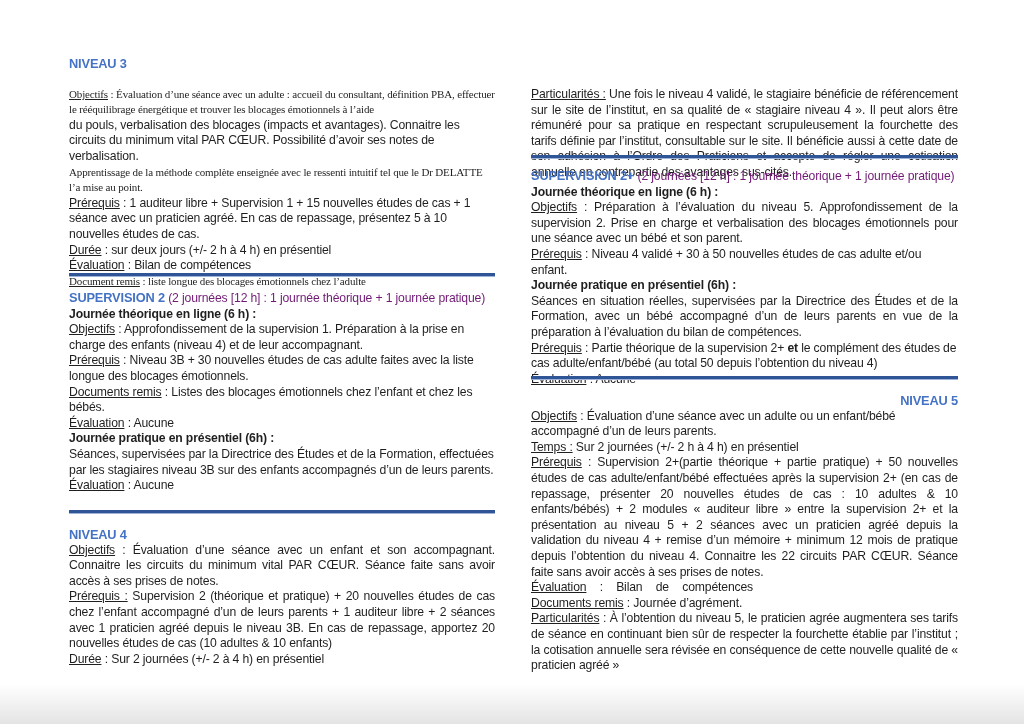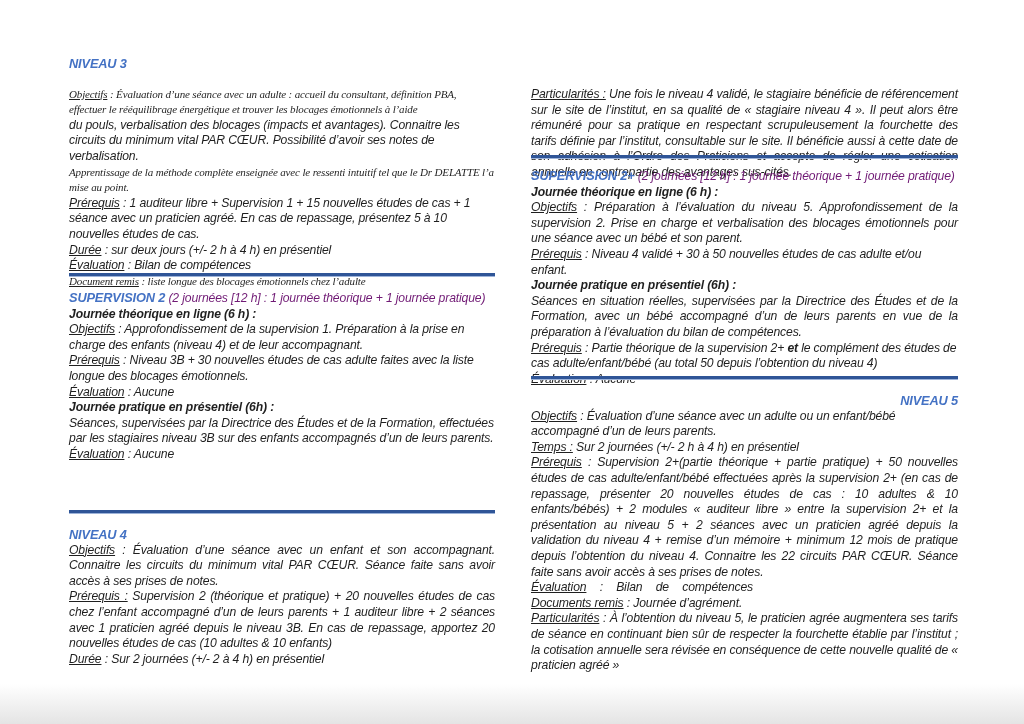--- a/index.html
+++ b/index.html
@@ -3,21 +3,21 @@
 <meta charset="utf-8">
 <style>
   html, body { margin: 0; padding: 0; }
   body {
     width: 1024px; height: 724px; overflow: hidden;
     background: #ffffff;
     font-family: "Liberation Sans", "DejaVu Sans", sans-serif;
     color: #1f1f1f;
     position: relative;
   }
-  .page { position: absolute; left: 0; top: 0; width: 828px; height: 724px; font-style: italic; }
+  .page { position: absolute; left: 0; top: 0; width: 828px; height: 724px; }
   .col { position: absolute; top: 0; font-size: 12.2px; line-height: 15.6px; letter-spacing: -0.15px; }
   .col-left { left: 69px; width: 426px; }
   .col-right { left: 531px; width: 427px; }
   .justify { text-align: justify; }
   .h { color: #4472c4; font-weight: bold; font-size: 12.8px; }
   .hsub { color: #701a75; font-weight: normal; font-size: 12.2px; }
   .b { font-weight: bold; }
   .u { text-decoration: underline; }
   .serif { font-family: "Liberation Serif", "DejaVu Serif", serif; font-size: 11px; }
   p { margin: 0; }
@@ -61,20 +61,23 @@
     <div class="blk" style="top:290px; width:426px;">
       <p>
         <span class="h" style="color: rgb(68, 114, 196);">SUPERVISION 2</span><span class="hsub"> (2 journées [12 h] : 1 journée théorique + 1 journée pratique)</span>
       </p>
       <p class="b">Journée théorique en ligne (6 h) :</p>
       <p>
         <span class="u">Objectifs</span><span> : Approfondissement de la supervision 1. Préparation à la prise en charge des enfants (niveau 4) et de leur accompagnant.</span>
       </p>
       <p>
         <span class="u">Prérequis</span><span> : Niveau 3B + 30 nouvelles études de cas adulte faites avec la liste longue des blocages émotionnels.</span>
+      </p>
+      <p>
+        <span class="u">Documents remis</span><span> : Listes des blocages émotionnels chez l’enfant et chez les bébés.</span>
       </p>
       <p>
         <span class="u">Évaluation</span><span> : Aucune</span>
       </p>
       <p class="b">Journée pratique en présentiel (6h) :</p>
       <p>Séances, supervisées par la Directrice des Études et de la Formation, effectuées par les stagiaires niveau 3B sur des enfants accompagnés d’un de leurs parents.</p>
       <p>
         <span class="u">Évaluation</span><span> : Aucune</span>
       </p>
     </div>

